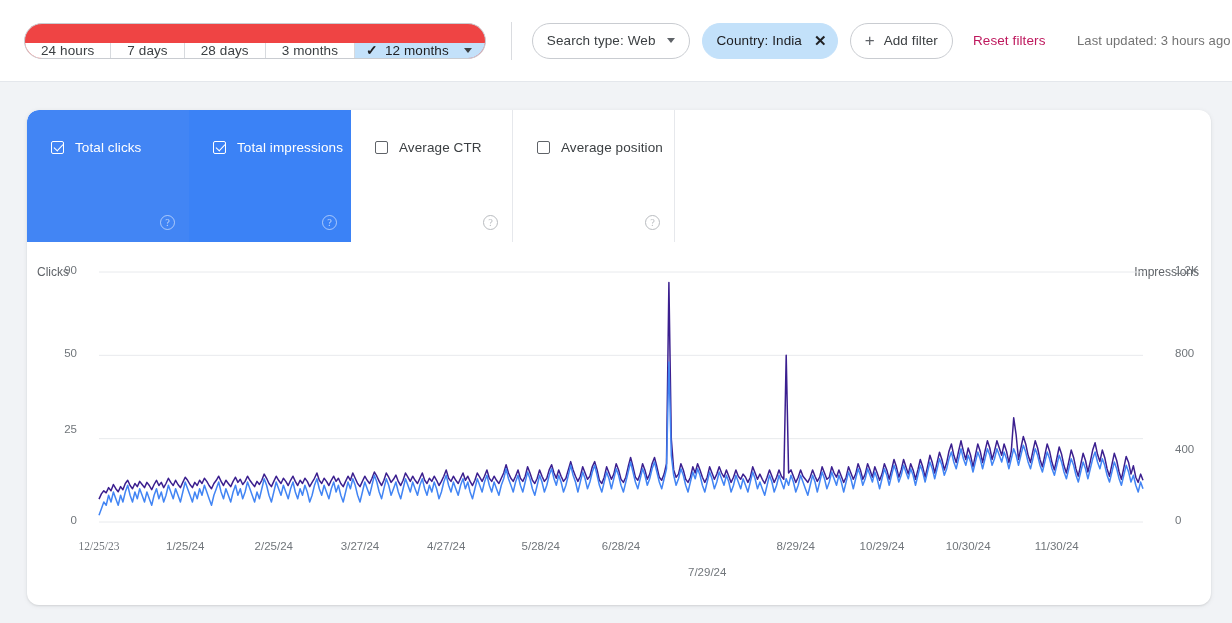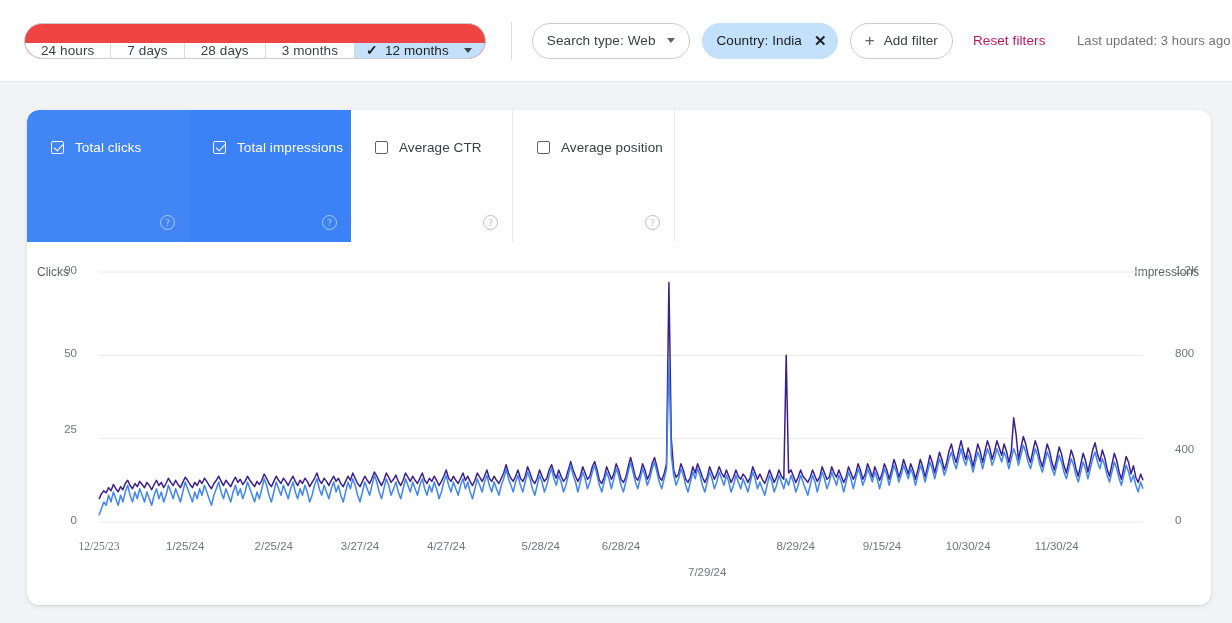--- a/index.html
+++ b/index.html
@@ -368,18 +368,18 @@
       <div class="ytick right" style="top: 22px;">1.2K</div>
       <div class="xtick" style="left: 72px; top: 298px; font-family: Liberation Serif, serif;">12/25/23</div>
       <div class="xtick" style="left: 158.202px; top: 298px;">1/25/24</div>
       <div class="xtick" style="left: 246.798px; top: 298px;">2/25/24</div>
       <div class="xtick" style="left: 333px; top: 298px;">3/27/24</div>
       <div class="xtick" style="left: 419.202px; top: 298px;">4/27/24</div>
       <div class="xtick" style="left: 507.798px; top: 298px; padding-left: 12px;">5/28/24</div>
       <div class="xtick" style="left: 594px; top: 298px;">6/28/24</div>
       <div class="xtick" style="left: 680.202px; top: 292px; margin-top: 32px;">7/29/24</div>
       <div class="xtick" style="left: 768.798px; top: 298px;">8/29/24</div>
-      <div class="xtick" style="left: 855px; top: 298px;">9/15/24</div>
+      <div class="xtick" style="left: 855px; top: 298px;">10/29/24</div>
       <div class="xtick" style="left: 941.202px; top: 298px;">10/30/24</div>
       <div class="xtick" style="left: 1029.8px; top: 298px;">11/30/24</div>
     </div>
 
 </div>
 
 </body></html>

